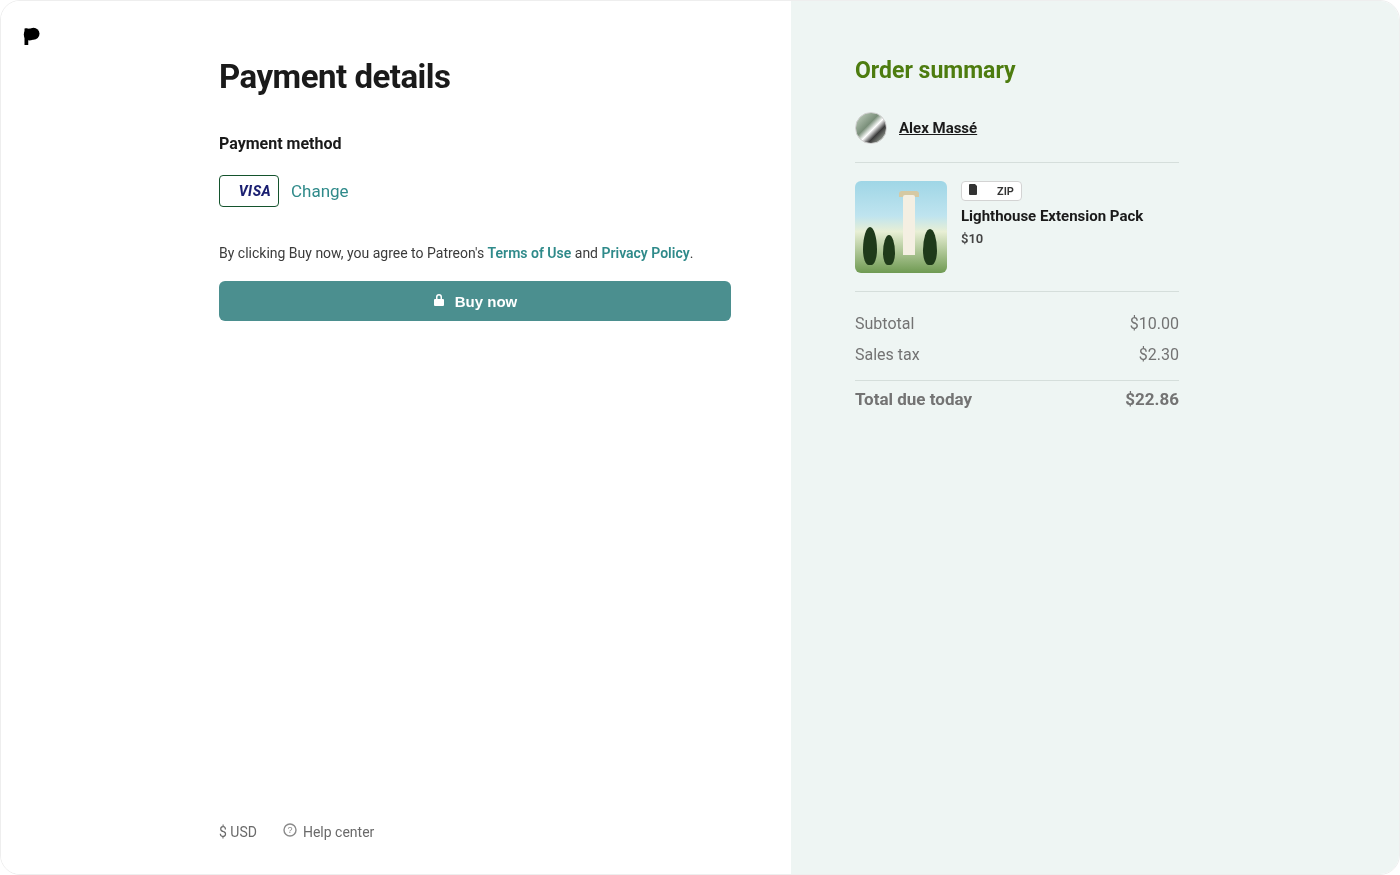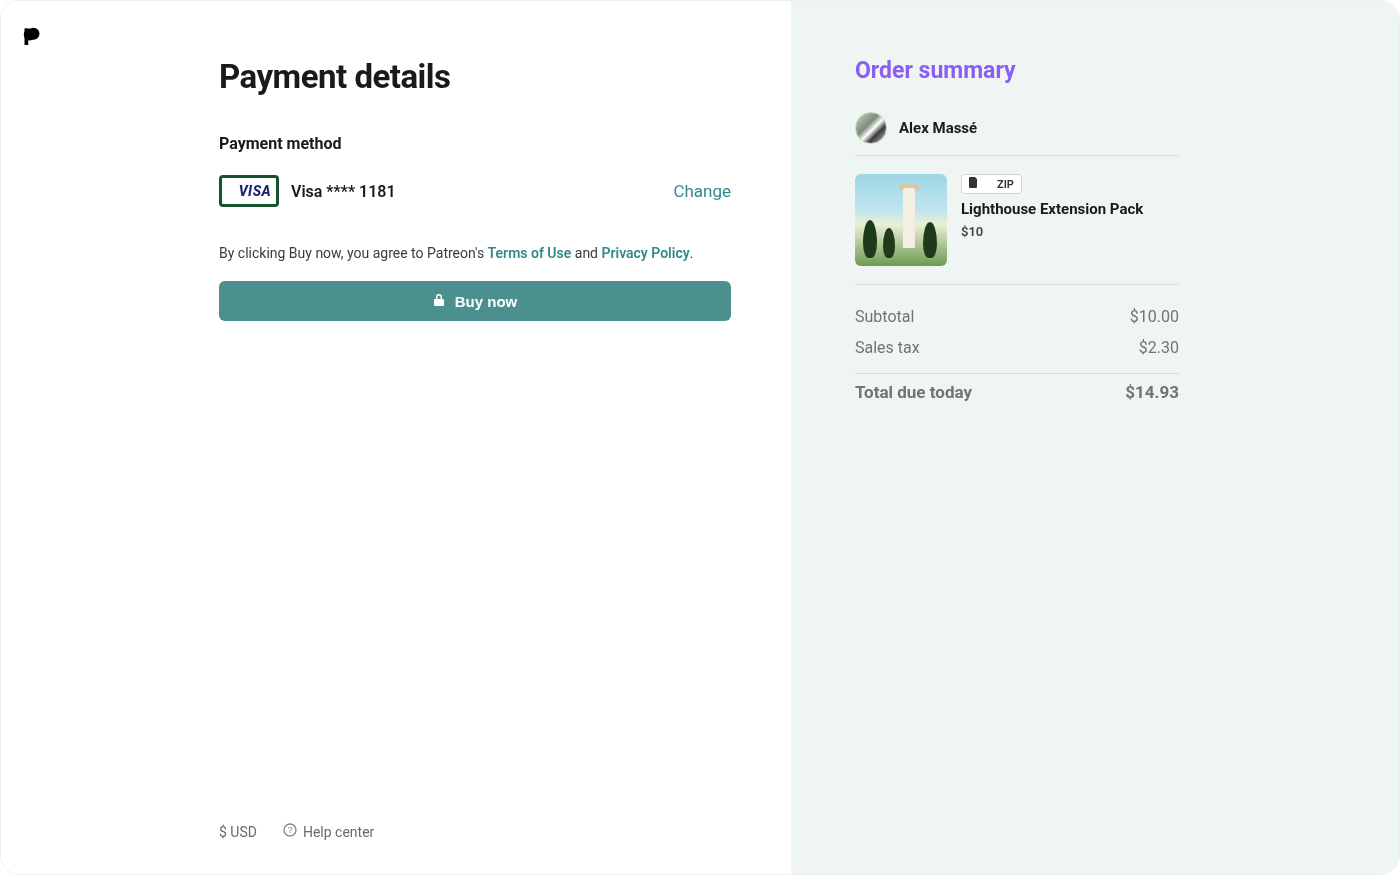--- a/index.html
+++ b/index.html
@@ -54,21 +54,21 @@
   }
   .payment-row {
     display: flex;
     align-items: center;
     gap: 12px;
     margin-bottom: 38px;
   }
   .card-badge {
     width: 60px;
     height: 32px;
-    border: 3px solid #14532d;
+    border: 1px solid #14532d;
     border-radius: 4px;
     display: flex;
     align-items: center;
     justify-content: center;
     background: #fff;
     padding-left: 12px;
   }
   .visa-mark {
     font-style: italic;
     font-weight: 800;
@@ -135,29 +135,30 @@
     flex: 1;
     background: #eef5f3;
     padding: 56px 64px 28px 64px;
   }
   .summary {
     width: 324px;
   }
   .summary h2.summary-title {
     font-size: 23px;
     font-weight: 700;
-    color: #8b5cf6;
+    color: #4d7c0f;
     margin-bottom: 28px;
   }
   .creator-row {
     display: flex;
     align-items: center;
     gap: 12px;
-    padding-bottom: 11px;
+    padding-bottom: 18px;
     border-bottom: 1px solid #d5dedb;
+    text-decoration: underline;
   }
   .avatar {
     width: 32px;
     height: 32px;
     border-radius: 50%;
     background: linear-gradient(135deg,#c9d6c6 0%, #7a8f7a 40%, #ffffff 55%, #3b3b3b 70%, #c9d6c6 100%);
     border: 1px solid #d0d0d0;
   }
   .creator-name {
     font-size: 15px;
@@ -268,21 +269,20 @@
     <div class="content">
 
       <h1 class="page-title">Payment details</h1>
 
       <h2 class="section-title">Payment method</h2>
 
       <div class="payment-row">
         <div class="card-badge">
           <span class="visa-mark">VISA</span>
         </div>
-        <span class="card-label">Visa **** 1181</span>
         <span class="change-link">Change</span>
       </div>
 
       <p class="legal">
         <span>By clicking Buy now, you agree to Patreon's </span><a>Terms of Use</a><span> and </span><a>Privacy Policy</a><span>.</span>
       </p>
 
       <button class="buy-btn">
         <span>
           <svg viewBox="0 0 12 14">
@@ -347,20 +347,20 @@
         <div class="total-line">
           <span>Subtotal</span>
           <span>$10.00</span>
         </div>
         <div class="total-line">
           <span>Sales tax</span>
           <span>$2.30</span>
         </div>
         <div class="total-line final">
           <span>Total due today</span>
-          <span>$14.93</span>
+          <span>$22.86</span>
         </div>
       </div>
 
     </div>
   </div>
 
 </div>
 
 </body></html>

